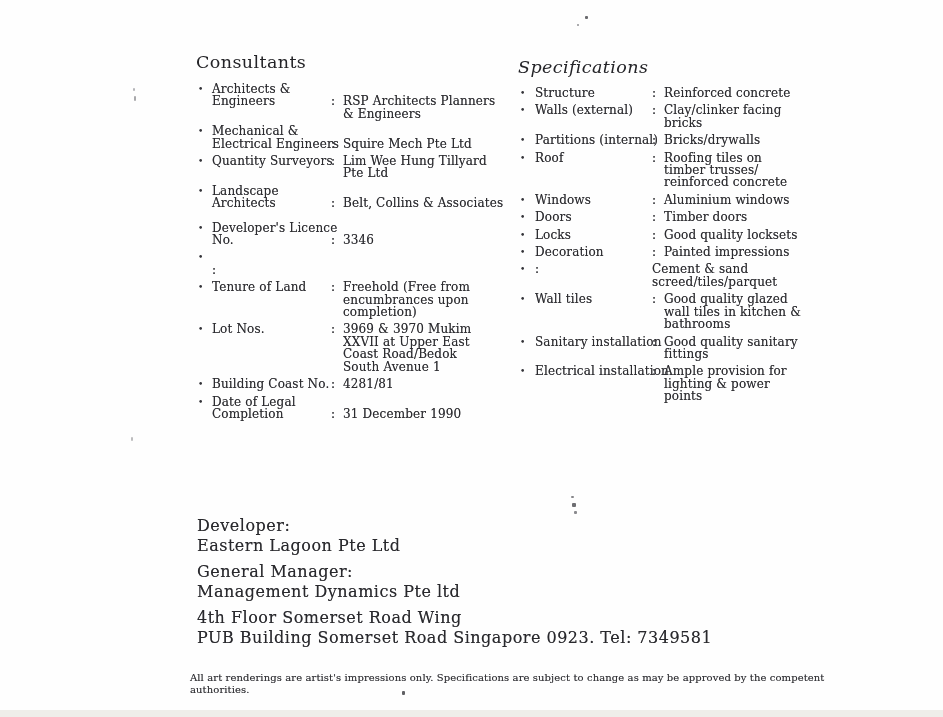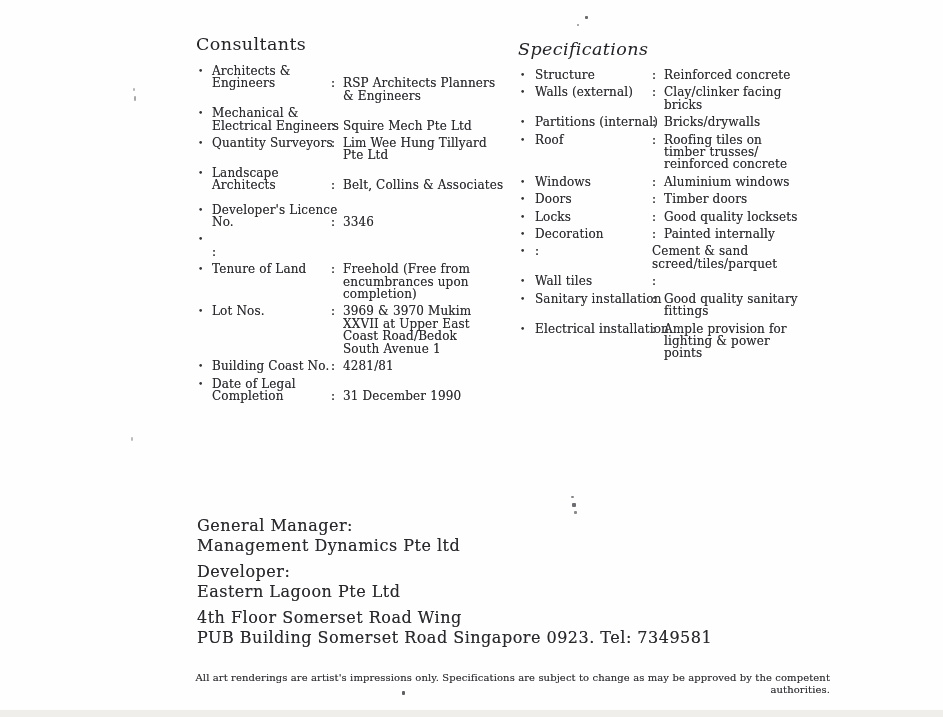--- a/index.html
+++ b/index.html
@@ -15,20 +15,21 @@
     font-family: "DejaVu Serif", "Liberation Serif", serif;
     color: #2c2c30;
   }
   .page {
     position: absolute;
     inset: 0;
   }
   
   .col {
     position: absolute;
+    margin-top: 18px;
   }
   .col-consultants {
     left: 196px;
     top: 33px;
     width: 302px;
   }
   .col-specs {
     left: 518px;
     top: 38px;
     width: 290px;
@@ -85,21 +86,20 @@
     position: absolute;
     left: 190px;
     top: 672px;
     width: 640px;
     font-size: 10px;
     line-height: 12px;
     letter-spacing: 0.1px;
     color: #323236;
     margin: 0;
     text-shadow: 0 0 0.3px rgba(40,40,45,0.5);
-    text-align: right;
   }
   
   .speck {
     position: absolute;
     border-radius: 1px;
   }
   .bottom-edge {
     position: absolute;
     left: 0;
     bottom: 0;
@@ -250,34 +250,37 @@
     <span class="cell bullet">•</span>
     <span class="cell label">Locks</span>
     <span class="cell colon">:</span>
     <span class="cell value">Good quality locksets</span>
   </div>
 
   <div class="row">
     <span class="cell bullet">•</span>
     <span class="cell label">Decoration</span>
     <span class="cell colon">:</span>
-    <span class="cell value">Painted internally</span>
+    <span class="cell value">Painted impressions</span>
   </div>
 
   <div class="row">
     <span class="cell bullet">•</span>
     <span class="cell colon">:</span>
     <span class="cell value">Cement &amp; sand
 screed/tiles/parquet</span>
   </div>
 
   <div class="row">
     <span class="cell bullet">•</span>
     <span class="cell label">Wall tiles</span>
     <span class="cell colon">:</span>
+    <span class="cell value">Good quality glazed
+wall tiles in kitchen &amp;
+bathrooms</span>
   </div>
 
   <div class="row">
     <span class="cell bullet">•</span>
     <span class="cell label">Sanitary installation</span>
     <span class="cell colon">:</span>
     <span class="cell value">Good quality sanitary
 fittings</span>
   </div>
 
@@ -286,22 +289,22 @@
     <span class="cell label">Electrical installation</span>
     <span class="cell colon">:</span>
     <span class="cell value">Ample provision for
 lighting &amp; power
 points</span>
   </div>
 </div>
   </section>
 
   <div class="contact">
+    <p><span>Developer:</span><br><span>Eastern Lagoon Pte Ltd</span></p>
     <p><span>General Manager:</span><br><span>Management Dynamics Pte ltd</span></p>
-    <p><span>Developer:</span><br><span>Eastern Lagoon Pte Ltd</span></p>
     <p><span>4th Floor Somerset Road Wing</span><br><span>PUB Building Somerset Road Singapore 0923. Tel: 7349581</span></p>
   </div>
 
   <p class="footnote">All art renderings are artist's impressions only. Specifications are subject to change as may be approved by the competent authorities.</p>
 
   <span class="speck" style="left:585px;top:16px;width:3px;height:3px;background:#6a6a6e;"></span>
   <span class="speck" style="left:577px;top:24px;width:2px;height:2px;background:#909094;"></span>
   <span class="speck" style="left:133px;top:88px;width:2px;height:3px;background:#b5b5b8;"></span>
   <span class="speck" style="left:134px;top:96px;width:2px;height:5px;background:#a8a8ab;"></span>
   <span class="speck" style="left:131px;top:437px;width:2px;height:4px;background:#bcbcbe;"></span>

